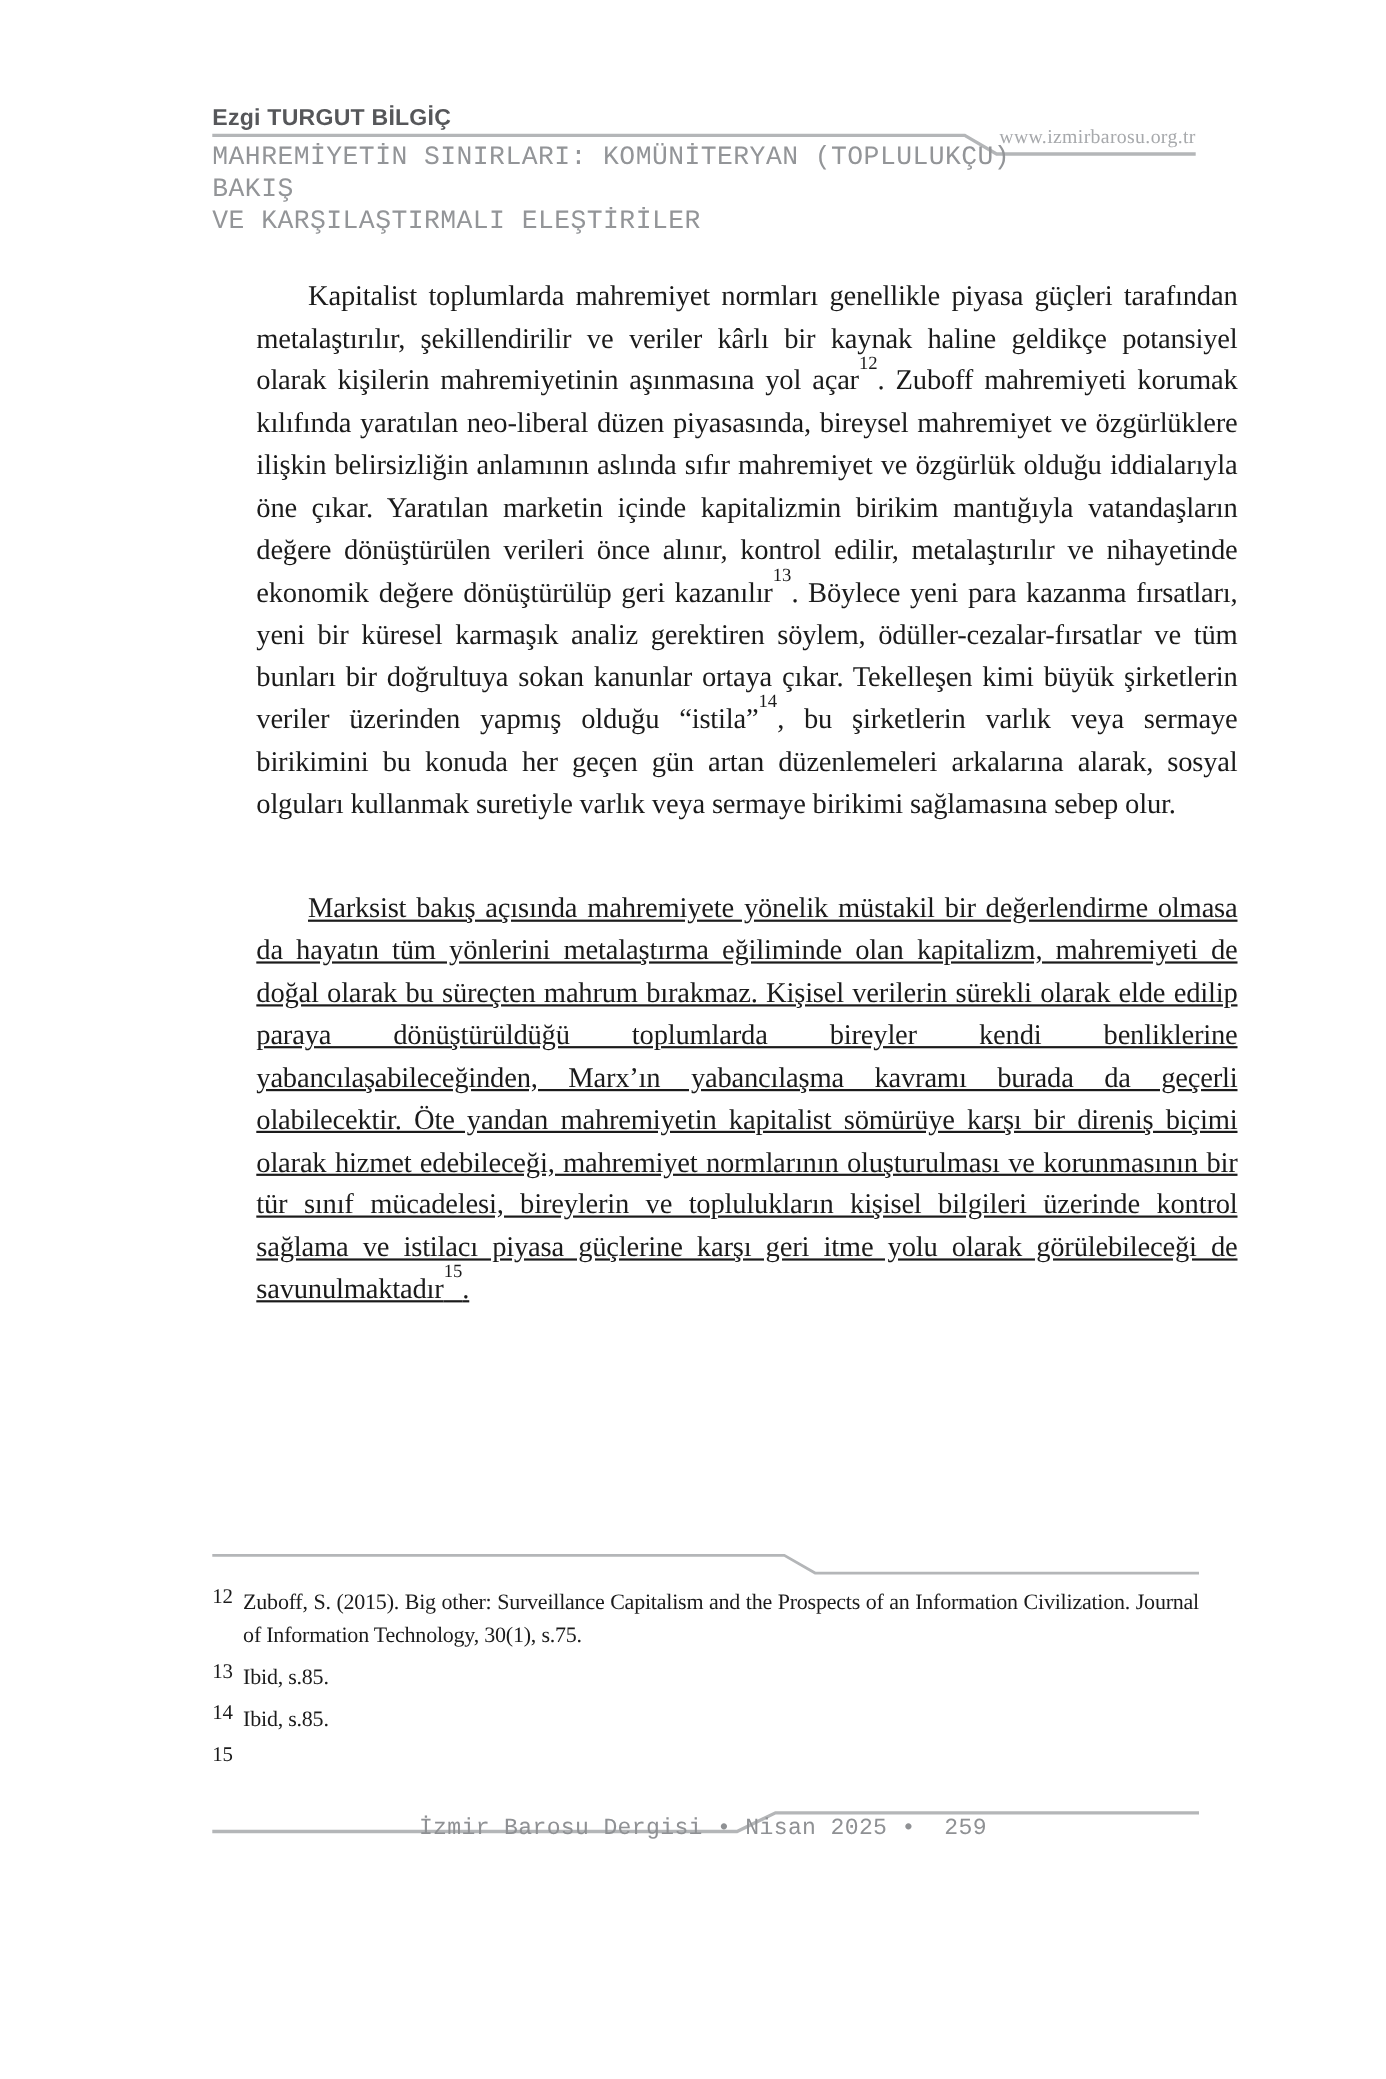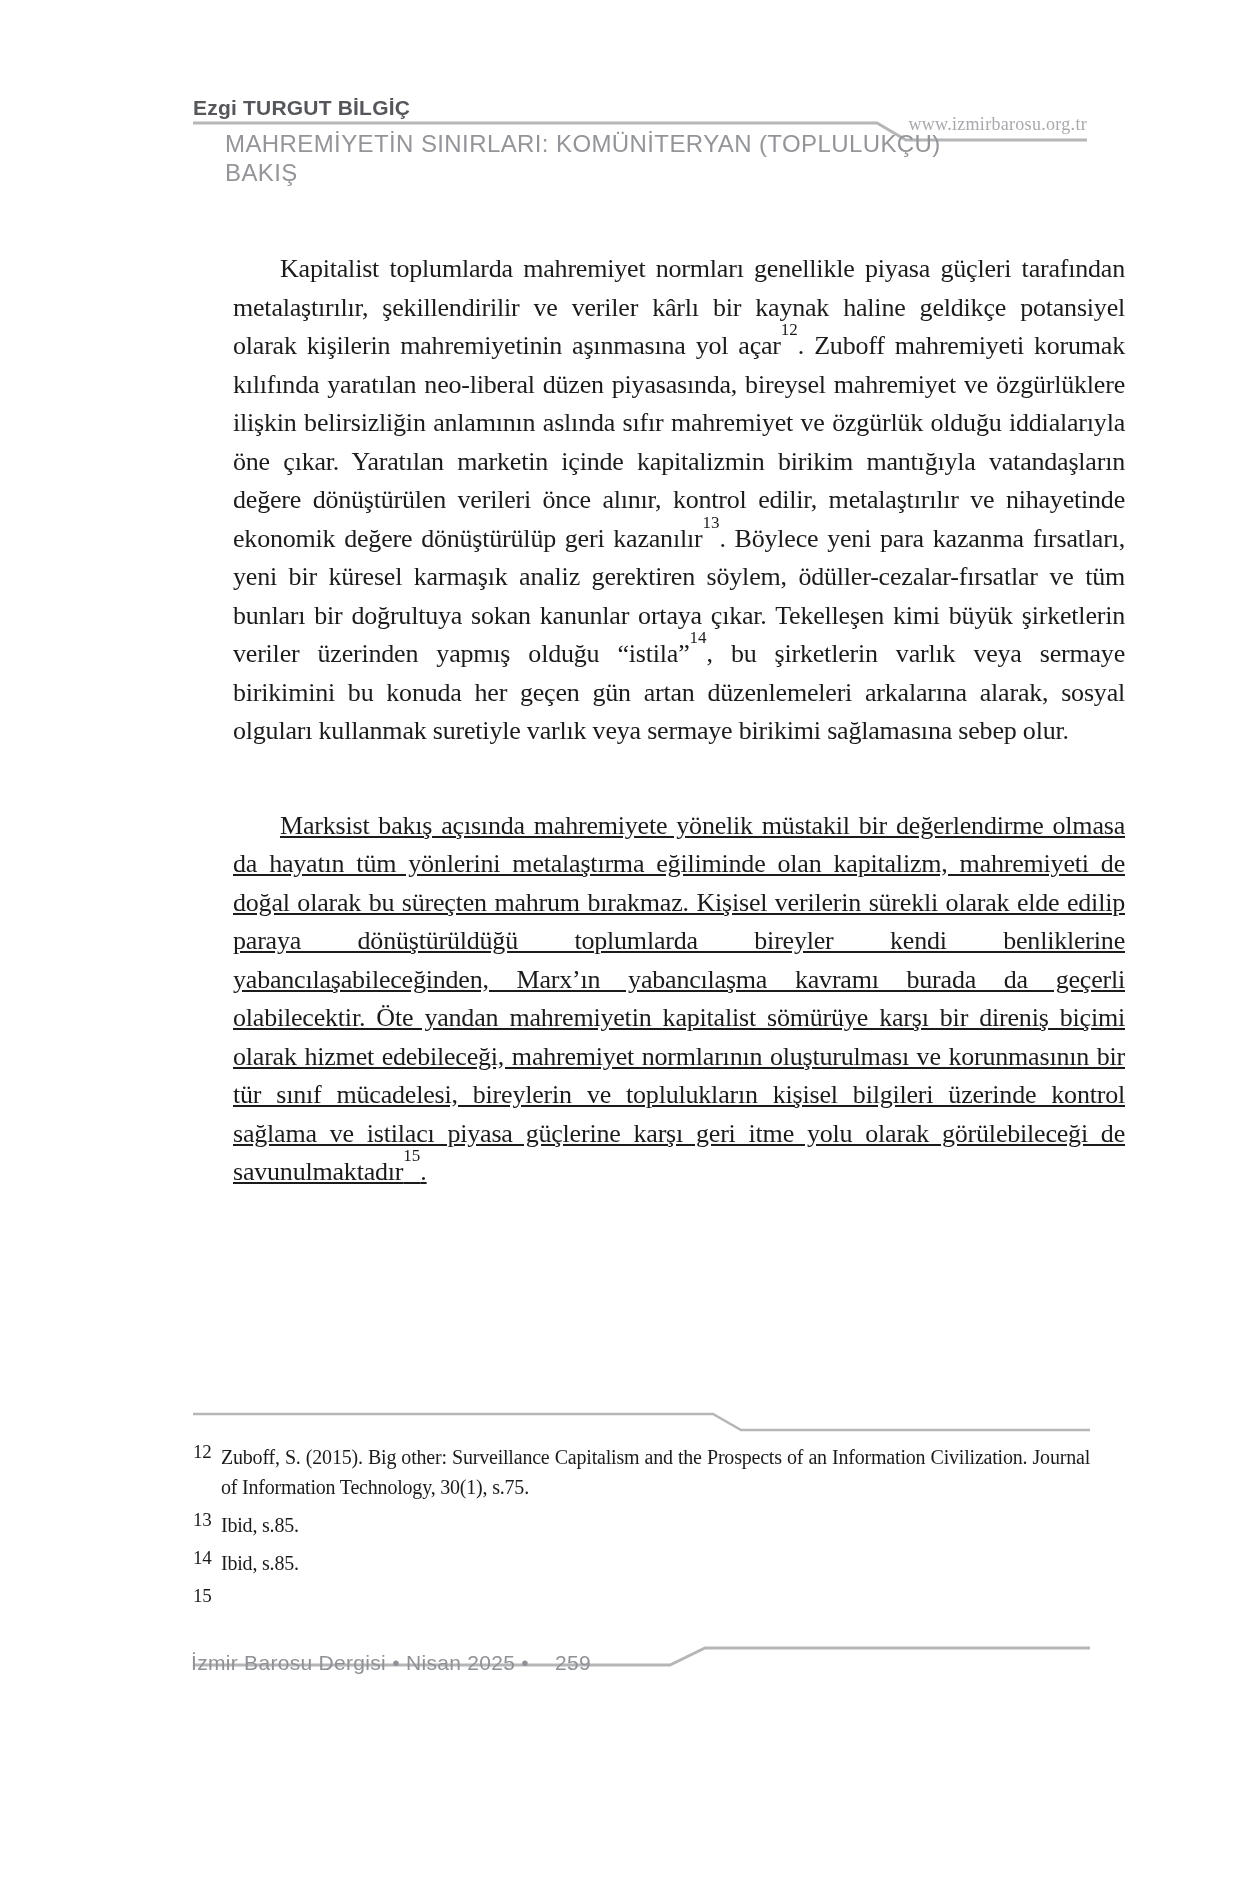--- a/index.html
+++ b/index.html
@@ -21,24 +21,23 @@
   .header-rule { position: absolute; left: 191px; top: 120px; }
   .website {
     position: absolute; left: 191px; top: 114px; width: 896px;
     text-align: right;
     font-family: Liberation Serif, serif;
     font-size: 18px; letter-spacing: 0.3px;
     color: #a7a9ac;
   }
   .title {
     position: absolute; left: 193px; top: 129px; width: 760px;
-    font-family: Liberation Sans, sans-serif;
+    font-family: Liberation Mono, monospace;
     font-size: 24px; line-height: 29px; letter-spacing: 0.4px;
     color: #939598;
-    margin-left: 32px;
   }
 
   
   .content {
     position: absolute; left: 193px; top: 250px; width: 892px;
     font-family: "Liberation Serif", serif;
     font-size: 26px; line-height: 38.5px; letter-spacing: -0.2px;
     color: #1b1b1b;
     text-align: justify;
     margin-left: 40px;
@@ -59,22 +58,22 @@
     color: #1b1b1b;
     text-align: justify;
   }
   .footnote { position: relative; padding-left: 28px; margin-bottom: 8px; }
   .fn-num { position: absolute; left: 0; top: -5px; font-size: 19px; }
 
   
   .footer-rule { position: absolute; left: 191px; top: 1644px; }
   .footer-text {
     position: absolute; left: 191px; top: 1651px; width: 896px;
-    text-align: left;
-    font-family: Liberation Sans, sans-serif;
+    text-align: center;
+    font-family: Liberation Mono, monospace;
     font-size: 21px; letter-spacing: 0.3px;
     color: #8f9194;
     white-space: nowrap;
   }
   .page-number { display: inline-block; margin-left: 26px; }
 
   svg polyline { fill: none; stroke: #b4b6b8; }
 </style>
 </head>
 <body>
@@ -84,20 +83,21 @@
   <div class="author">Ezgi TURGUT BİLGİÇ</div>
 
   <svg class="header-rule" width="900" height="26" viewBox="0 0 900 26">
     <polyline points="2,3 686,3 715,20 896,20" stroke-width="3"></polyline>
   </svg>
 
   <div class="website">www.izmirbarosu.org.tr</div>
 
   <div class="title">
     <div>MAHREMİYETİN SINIRLARI: KOMÜNİTERYAN (TOPLULUKÇU) BAKIŞ</div>
+    <div>VE KARŞILAŞTIRMALI ELEŞTİRİLER</div>
   </div>
 
   <main class="content">
     <p><span>Kapitalist toplumlarda mahremiyet normları genellikle piyasa güçleri tarafından metalaştırılır, şekillendirilir ve veriler kârlı bir kaynak haline geldikçe potansiyel olarak kişilerin mahremiyetinin aşınmasına yol açar</span><sup class="ref">12</sup><span>. Zuboff mahremiyeti korumak kılıfında yaratılan neo-liberal düzen piyasasında, bireysel mahremiyet ve özgürlüklere ilişkin belirsizliğin anlamının aslında sıfır mahremiyet ve özgürlük olduğu iddialarıyla öne çıkar. Yaratılan marketin içinde kapitalizmin birikim mantığıyla vatandaşların değere dönüştürülen verileri önce alınır, kontrol edilir, metalaştırılır ve nihayetinde ekonomik değere dönüştürülüp geri kazanılır</span><sup class="ref">13</sup><span>. Böylece yeni para kazanma fırsatları, yeni bir küresel karmaşık analiz gerektiren söylem, ödüller-cezalar-fırsatlar ve tüm bunları bir doğrultuya sokan kanunlar ortaya çıkar. Tekelleşen kimi büyük şirketlerin veriler üzerinden yapmış olduğu “istila”</span><sup class="ref">14</sup><span>, bu şirketlerin varlık veya sermaye birikimini bu konuda her geçen gün artan düzenlemeleri arkalarına alarak, sosyal olguları kullanmak suretiyle varlık veya sermaye birikimi sağlamasına sebep olur.</span></p>
 
     <p class="p2"><span>Marksist bakış açısında mahremiyete yönelik müstakil bir değerlendirme olmasa da hayatın tüm yönlerini metalaştırma eğiliminde olan kapitalizm, mahremiyeti de doğal olarak bu süreçten mahrum bırakmaz. Kişisel verilerin sürekli olarak elde edilip paraya dönüştürüldüğü toplumlarda bireyler kendi benliklerine yabancılaşabileceğinden, Marx’ın yabancılaşma kavramı burada da geçerli olabilecektir. Öte yandan mahremiyetin kapitalist sömürüye karşı bir direniş biçimi olarak hizmet edebileceği, mahremiyet normlarının oluşturulması ve korunmasının bir tür sınıf mücadelesi, bireylerin ve toplulukların kişisel bilgileri üzerinde kontrol sağlama ve istilacı piyasa güçlerine karşı geri itme yolu olarak görülebileceği de savunulmaktadır</span><sup class="ref">15</sup><span>.</span></p>
   </main>
 
   <svg class="fn-rule" width="902" height="24" viewBox="0 0 902 24">
     <polyline points="2,4 522,4 550,20 899,20" stroke-width="2.5"></polyline>

